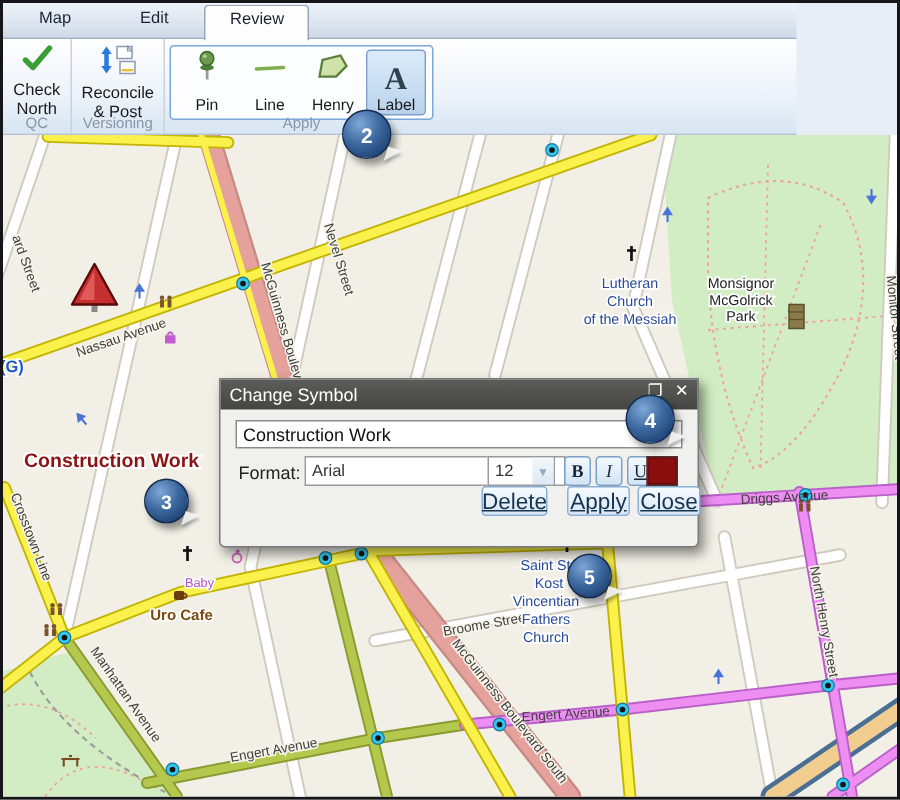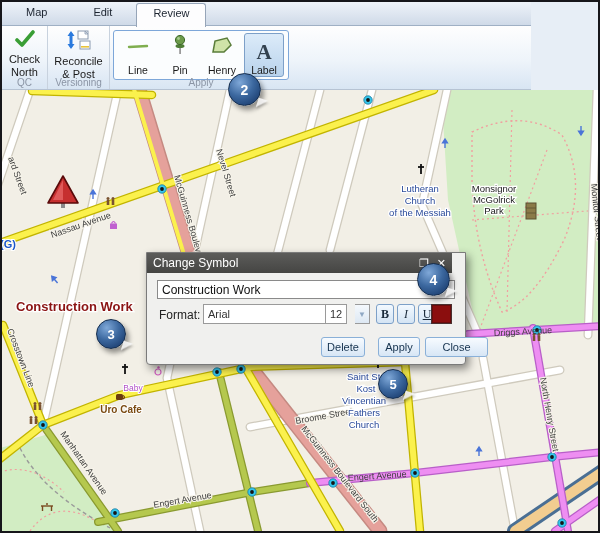--- a/index.html
+++ b/index.html
@@ -43,43 +43,43 @@
   text.marker-label{font-size:13px;font-weight:bold;fill:#8B1414;paint-order:stroke;
     stroke:#fff;stroke-width:2.6px;}
   text.cafe{font-size:10px;font-weight:bold;fill:#7a4a10;paint-order:stroke;stroke:#fff;stroke-width:2px;}
   text.shop{font-size:8.5px;fill:#b050c8;paint-order:stroke;stroke:#fff;stroke-width:2px;}
   text.subway{font-size:11px;font-weight:bold;fill:#1a56c8;paint-order:stroke;stroke:#fff;stroke-width:2px;}
 
   
   .dialog{position:absolute;left:144px;top:250px;width:320px;height:113px;
     background:#f0f0ee;border:1px solid #7a7a7a;border-radius:0 0 4px 4px;
     box-shadow:3px 4px 8px rgba(0,0,0,.45);z-index:5;}
-  .dlg-title{position:absolute;left:0;top:0;right:13px;height:20px;
+  .dlg-title{position:absolute;left:0;top:0;right:0;height:20px;
     background:linear-gradient(#5c5c5a,#454543);color:#fff;font-size:12px;
-    padding:3px 6px;display:flex;align-items:center;}
+    padding:3px 6px;display:flex;align-items:flex-start;}
   .dlg-title .spacer{flex:1;}
   .dlg-winbtn{color:#fff;font-size:11px;margin-left:8px;line-height:11px;cursor:default;}
   .dlg-input{position:absolute;left:10px;top:27px;width:298px;height:19px;
     border:1px solid #8a8a8a;background:#fff;font-size:12px;padding:1px 4px;color:#111;}
   .fmt-label{position:absolute;left:12px;top:55px;font-size:12px;color:#222;}
   .combo{position:absolute;top:51px;height:20px;background:#fff;border:1px solid #9a9a9a;
     display:flex;align-items:center;font-size:11px;color:#333;}
   .combo .val{flex:1;padding:0 4px;overflow:hidden;white-space:nowrap;}
   .combo .arrow{width:15px;height:100%;background:linear-gradient(#f4f8fc,#dde8f3);
     border-left:1px solid #b8c6d6;color:#8fa8c4;font-size:8px;display:flex;
     align-items:center;justify-content:center;}
   .stylebtn{position:absolute;top:51px;width:18px;height:20px;border:1px solid #7da0c8;
     border-radius:3px;background:linear-gradient(#f3f9ff,#d4e4f4);
     font-family:"Liberation Serif",serif;font-size:12px;color:#1a2a3a;
     display:flex;align-items:center;justify-content:center;cursor:default;}
   .swatch{position:absolute;left:284px;top:51px;width:21px;height:20px;
     background:#8B0E0E;border:1px solid #4a3030;box-shadow:inset 0 0 0 1px #6a0c0c;}
-  .dlgbtn{position:absolute;top:84px;height:20px;border:1px solid #8ab0d8;border-radius:3px;
-    background:linear-gradient(#f7fbff,#d7e6f5);font-size:11px;color:#16334f;
-    display:flex;align-items:center;justify-content:center;cursor:default;}
+  .dlgbtn{position:absolute;top:71px;height:20px;border:1px solid #8ab0d8;border-radius:3px;
+    background:linear-gradient(#f7fbff,#d7e6f5);font-size:15px;color:#16334f;
+    display:flex;align-items:center;justify-content:center;cursor:default;text-decoration:underline;}
 
   
   .balloon{position:absolute;border-radius:50%;z-index:9;
     background:radial-gradient(circle at 35% 28%,#7fa8d8 0%,#3c689f 45%,#24497c 75%,#1b3a63 100%);
     border:1px solid #142c4c;box-shadow:3px 4px 5px rgba(0,0,0,.4);
     color:#fff;font-weight:bold;display:flex;align-items:center;justify-content:center;}
   .balloon::after{content:"";position:absolute;right:-7px;bottom:-4px;width:0;height:0;
     border-left:10px solid rgba(245,245,245,.9);border-bottom:10px solid transparent;
     transform:rotate(18deg);filter:drop-shadow(1px 2px 1px rgba(0,0,0,.25));}
 </style>
@@ -127,35 +127,35 @@
           <span class="lbl">&amp; Post</span>
         </div>
         <div class="caption">Versioning</div>
       </div>
 
       <div class="rgroup" style="width:182px;border-right:none">
         <div class="markupbox">
           <div class="tool">
             <span>
               <svg width="24" height="26" viewBox="0 0 24 26">
-                <line x1="3" y1="14" x2="21" y2="13" stroke="#7fae4f" stroke-width="2.4" stroke-linecap="round"></line>
-              </svg>
-            </span>
-            <span class="lbl">Line</span>
-          </div>
-          <div class="tool">
-            <span>
-              <svg width="24" height="26" viewBox="0 0 24 26">
                 <rect x="11.2" y="12" width="1.8" height="9" fill="#9a9a9a"></rect>
                 <ellipse cx="12" cy="13" rx="4.5" ry="2" fill="#4e7d37"></ellipse>
                 <circle cx="12" cy="7" r="4.6" fill="#6b9a4a" stroke="#3f6a2c" stroke-width="1"></circle>
                 <circle cx="10.5" cy="5.5" r="1.4" fill="#a8cc8e"></circle>
               </svg>
             </span>
             <span class="lbl">Pin</span>
+          </div>
+          <div class="tool">
+            <span>
+              <svg width="24" height="26" viewBox="0 0 24 26">
+                <line x1="3" y1="14" x2="21" y2="13" stroke="#7fae4f" stroke-width="2.4" stroke-linecap="round"></line>
+              </svg>
+            </span>
+            <span class="lbl">Line</span>
           </div>
           <div class="tool">
             <span>
               <svg width="24" height="26" viewBox="0 0 24 26">
                 <polygon points="3,19 5,8 17,5 21,12 14,19" fill="#cfe3a8" stroke="#5a7d3a" stroke-width="1.5"></polygon>
               </svg>
             </span>
             <span class="lbl">Henry</span>
           </div>
           <div class="tool selected">
@@ -429,33 +429,33 @@
       <span class="spacer"></span>
       <span class="dlg-winbtn">❐</span>
       <span class="dlg-winbtn">✕</span>
     </div>
     <input class="dlg-input" value="Construction Work" style="">
     <div class="fmt-label">Format:</div>
     <div class="combo" style="left:56px;width:142px">
       <span class="val">Arial</span>
       <span class="arrow">▼</span>
     </div>
-    <div class="combo" style="left:178px;width:22px">
+    <div class="combo" style="left:178px;width:52px">
       <span class="val">12</span>
     </div>
     <div class="combo" style="left:208px;width:15px;border-left:none">
       <span class="arrow" style="border-left:none;width:100%">▼</span>
     </div>
     <div class="stylebtn" style="left:229px;font-weight:bold">B</div>
     <div class="stylebtn" style="left:250px;font-style:italic">I</div>
     <div class="stylebtn" style="left:271px;text-decoration:underline">U</div>
     <div class="swatch"></div>
     <div class="dlgbtn" style="left:174px;width:44px">Delete</div>
     <div class="dlgbtn" style="left:231px;width:42px">Apply</div>
-    <div class="dlgbtn" style="left:278px;width:63px">Close</div>
+    <div class="dlgbtn" style="left:278px;width:42px">Close</div>
   </div>
 
   <div class="balloon" style="left:226px;top:71px;width:33px;height:33px;font-size:14px">2</div>
   <div class="balloon" style="left:94px;top:317px;width:30px;height:30px;font-size:13px">3</div>
   <div class="balloon" style="left:415px;top:261px;width:33px;height:33px;font-size:14px">4</div>
   <div class="balloon" style="left:376px;top:367px;width:30px;height:30px;font-size:13px">5</div>
 
 </div>
 </div>
 

